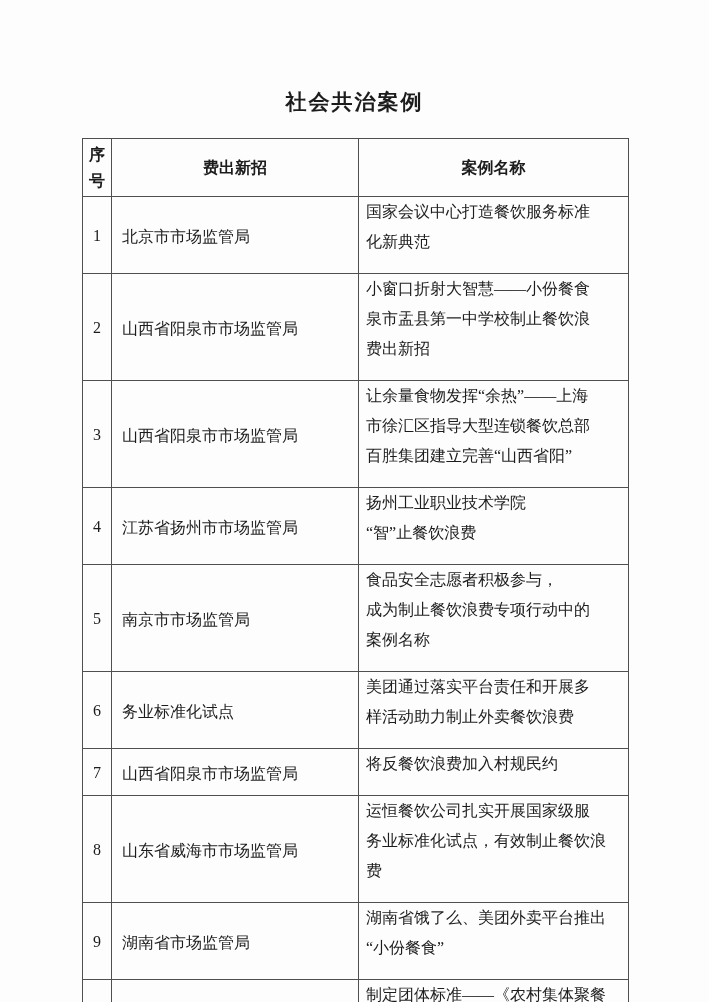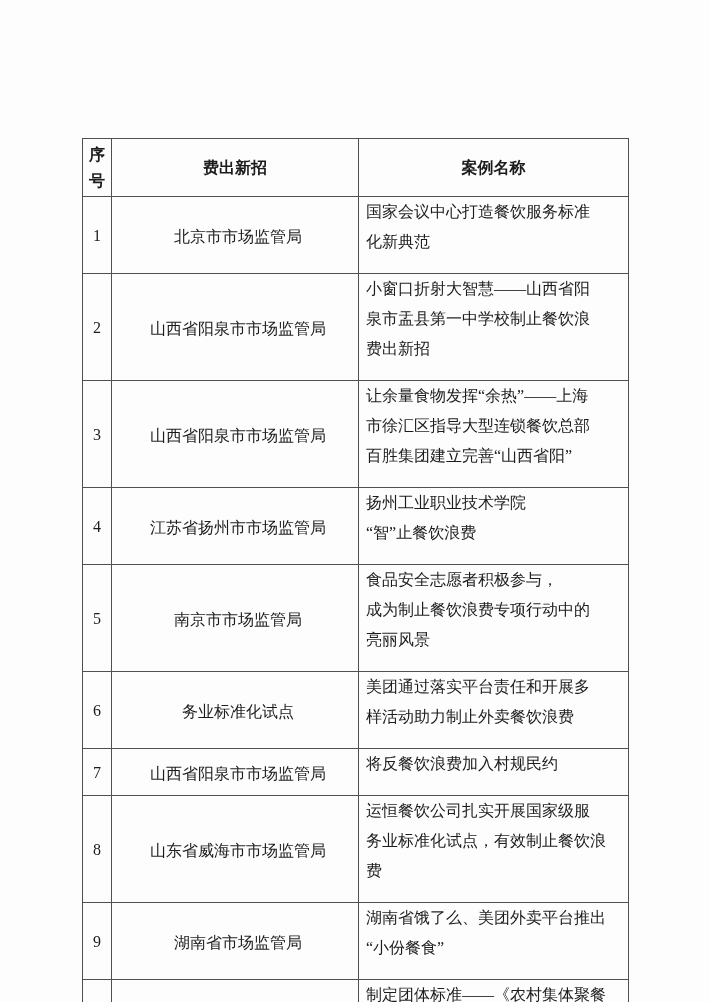--- a/index.html
+++ b/index.html
@@ -51,35 +51,36 @@
     line-height: 26px;
     padding: 0;
     word-break: break-all;
   }
   td.seq {
     text-align: center;
     padding: 0;
     line-height: 29px;
   }
   td.unit {
-    text-align: center;
+    text-align: left;
     padding: 4px 4px 0 10px;
     line-height: 30px;
   }
   td.case {
     text-align: left;
     padding: 0 2px 16px 7px;
     line-height: 30px;
     white-space: pre-line;
   }
 </style>
 </head>
 <body>
 
 <div class="page">
+  <h1 class="title">社会共治案例</h1>
 
   <table class="cases">
     <colgroup>
       <col class="c-seq">
       <col class="c-unit">
       <col class="c-case">
     </colgroup>
     <thead>
       <tr>
         <th>序号</th>
@@ -90,21 +91,21 @@
     <tbody id="table-body">
         <tr>
           <td class="seq">1</td>
           <td class="unit">北京市市场监管局</td>
           <td class="case">国家会议中心打造餐饮服务标准
 化新典范</td>
         </tr>
         <tr>
           <td class="seq">2</td>
           <td class="unit">山西省阳泉市市场监管局</td>
-          <td class="case">小窗口折射大智慧——山西省阳
+          <td class="case">小窗口折射大智慧——小份餐食
 泉市盂县第一中学校制止餐饮浪
 费出新招</td>
         </tr>
         <tr>
           <td class="seq">3</td>
           <td class="unit">山西省阳泉市市场监管局</td>
           <td class="case">让余量食物发挥“余热”——上海
 市徐汇区指导大型连锁餐饮总部
 百胜集团建立完善“山西省阳”</td>
         </tr>
@@ -112,21 +113,21 @@
           <td class="seq">4</td>
           <td class="unit">江苏省扬州市市场监管局</td>
           <td class="case">扬州工业职业技术学院
 “智”止餐饮浪费</td>
         </tr>
         <tr>
           <td class="seq">5</td>
           <td class="unit">南京市市场监管局</td>
           <td class="case">食品安全志愿者积极参与，
 成为制止餐饮浪费专项行动中的
-亮丽风景</td>
+案例名称</td>
         </tr>
         <tr>
           <td class="seq">6</td>
           <td class="unit">务业标准化试点</td>
           <td class="case">美团通过落实平台责任和开展多
 样活动助力制止外卖餐饮浪费</td>
         </tr>
         <tr>
           <td class="seq">7</td>
           <td class="unit">山西省阳泉市市场监管局</td>

